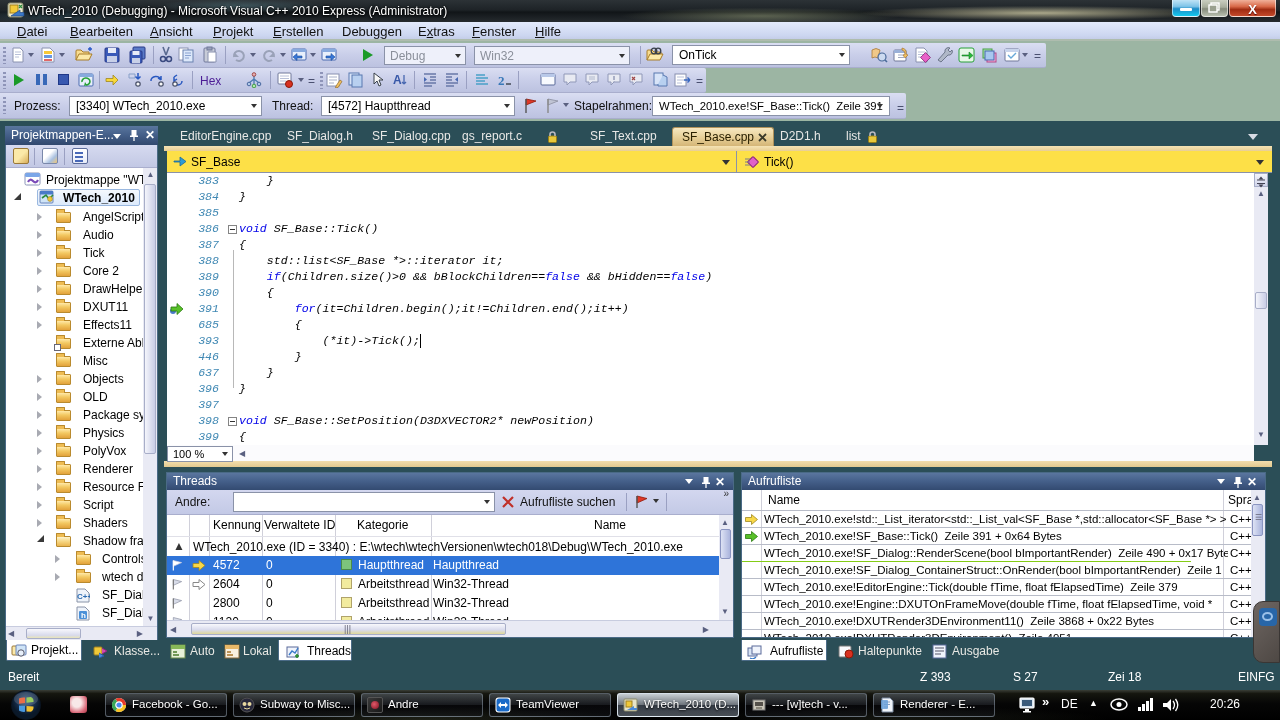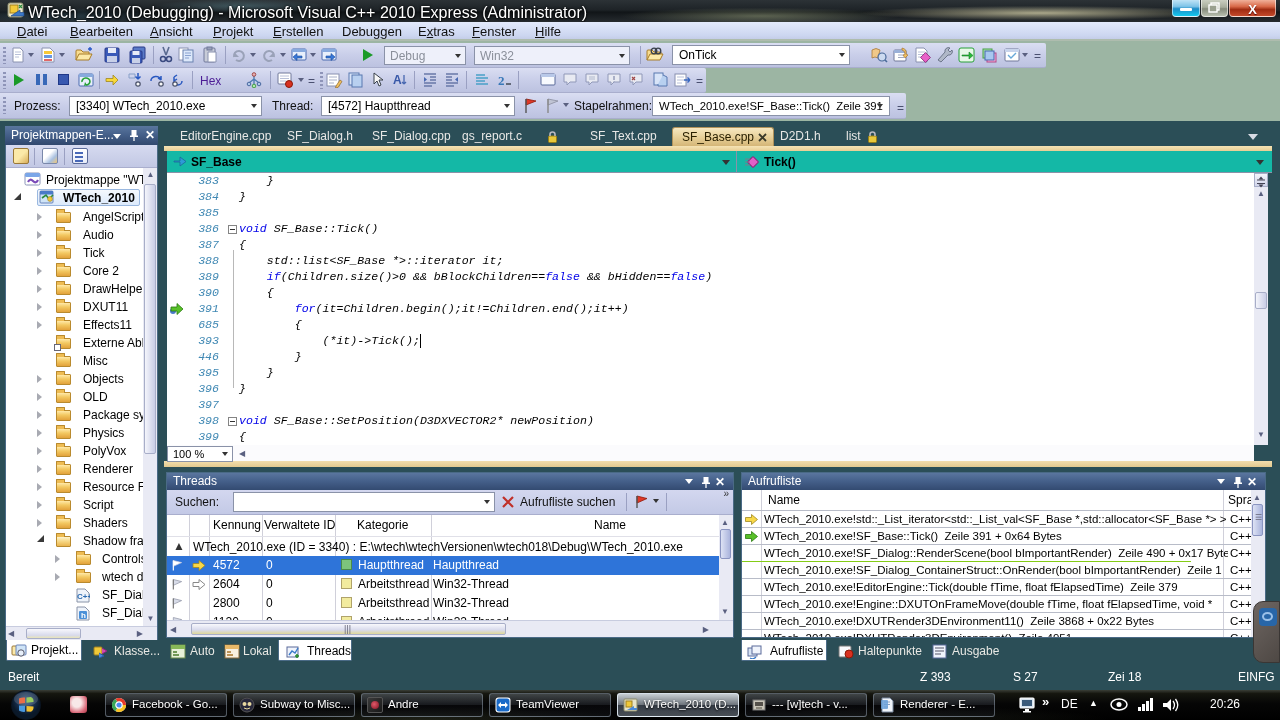--- a/index.html
+++ b/index.html
@@ -5,21 +5,21 @@
 html,body{width:1280px;height:720px;overflow:hidden;}
 body{font-family:"Liberation Sans",sans-serif;position:relative;background:#2b4e57;}
 .abs{position:absolute;}
 
 #titlebar{left:0;top:0;width:1280px;height:22px;background:
  radial-gradient(ellipse 250px 10px at 1040px 13px,rgba(230,224,182,.72),rgba(230,224,182,0) 72%),
  radial-gradient(ellipse 200px 12px at 760px 16px,rgba(190,200,150,.4),rgba(190,200,150,0) 70%),
  radial-gradient(ellipse 120px 10px at 240px 6px,rgba(90,130,140,.5),rgba(90,130,140,0) 70%),
  radial-gradient(ellipse 150px 12px at 60px 16px,rgba(60,100,120,.4),rgba(60,100,120,0) 70%),
  linear-gradient(180deg,#2c3236 0%,#1e2327 45%,#111518 55%,#262b2f 100%);}
-#titletext{left:28px;top:4px;font-size:16px;color:#fff;text-shadow:0 1px 2px #000,0 0 3px #000;white-space:nowrap;}
+#titletext{left:28px;top:4px;font-size:12px;color:#fff;text-shadow:0 1px 2px #000,0 0 3px #000;white-space:nowrap;}
 .winbtn{top:0;height:17px;border:1px solid rgba(255,255,255,.55);border-top:none;color:#fff;text-align:center;font-weight:bold;}
 #btnmin{left:1172px;width:28px;border-radius:0 0 4px 4px;background:linear-gradient(180deg,#bfe3f6 0%,#7fc4e8 40%,#1f8dc8 55%,#12c8ee 100%);}
 #btnres{left:1201px;width:27px;border-radius:0 0 4px 4px;background:linear-gradient(180deg,#c9cec0 0%,#a7ad9c 45%,#848a7a 55%,#b8beae 100%);}
 #btncls{left:1229px;width:47px;border-radius:0 0 4px 4px;background:linear-gradient(180deg,#f0b09a 0%,#d96a4a 40%,#a02c12 60%,#c4492a 100%);}
 #btnmin i{display:block;margin:8px auto 0;width:12px;height:3px;background:#fff;border-radius:1px;}
 #btncls span{font-size:13px;line-height:15px;text-shadow:0 1px 1px #500;}
 
 #appicon{left:7px;top:2px;width:19px;height:18px;}
 
 #menubar{left:0;top:22px;width:1280px;height:17px;background:linear-gradient(180deg,#e3eafc 0%,#ccd6f0 80%,#c4cdE8 100%);font-size:13px;color:#111;}
@@ -46,21 +46,21 @@
 .trow{position:absolute;white-space:nowrap;height:18px;line-height:18px;margin-left:6px;}
 .tarrow{position:absolute;width:0;height:0;border-top:4px solid transparent;border-bottom:4px solid transparent;border-left:5px solid #a8aab2;}
 .folder{position:absolute;width:15px;height:11px;background:linear-gradient(180deg,#ffe9a8 0%,#f3c861 45%,#e2a23b 100%);border:1px solid #b98a2e;border-radius:1px;}
 .folder:before{content:"";position:absolute;left:-1px;top:-4px;width:7px;height:3px;background:#eebc53;border:1px solid #b98a2e;border-bottom:none;border-radius:1px 1px 0 0;}
 
 #tanline{left:164px;top:146px;width:1108px;height:5px;background:linear-gradient(180deg,#f5e3b5,#e8ce94);}
 #tanleft{left:164px;top:151px;width:3px;height:316px;background:#2b4e57;}
 #tanbot{left:164px;top:461px;width:1108px;height:6px;background:linear-gradient(180deg,#f2ddad,#e3c98f);}
 .tab{position:absolute;top:129px;height:18px;font-size:12px;color:#e8e8e6;white-space:nowrap;}
 #activetab{left:672px;top:127px;width:102px;height:20px;background:linear-gradient(180deg,#f7e8c0 0%,#e5cd94 55%,#d2b273 100%);border-radius:3px 3px 0 0;border:1px solid #b0925a;border-bottom:none;color:#2a2000;font-size:12px;padding:2px 0 0 9px;}
-#navbar{left:167px;top:151px;width:1105px;height:22px;background:#14b8a6;border-bottom:1px solid #8a92a8;font-weight:bold;}
+#navbar{left:167px;top:151px;width:1105px;height:22px;background:#fde047;border-bottom:1px solid #8a92a8;}
 #editor{left:167px;top:173px;width:1087px;height:272px;background:#fff;overflow:hidden;font-style:italic;}
 .cl{position:absolute;left:0;width:100%;height:16px;font-family:"Liberation Mono",monospace;font-size:11.6px;line-height:16px;white-space:pre;}
 .ln{position:absolute;width:52px;text-align:right;color:#4189b4;font-family:"Liberation Mono",monospace;font-size:11.6px;line-height:16px;}
 .kw{color:#0000e8;}
 #ebottom{left:167px;top:445px;width:1087px;height:16px;background:#fbfbfd;}
 #escroll{left:1254px;top:173px;width:14px;height:272px;background:#e9eaf4;}
 
 .ptitle{height:18px;background:linear-gradient(180deg,#5a769e 0%,#45608a 45%,#31486e 100%);color:#fff;font-size:12px;padding:1px 0 0 6px;}
 #threads{left:166px;top:472px;width:568px;height:166px;background:#fff;border:1px solid #4a6a86;}
 #callstack{left:741px;top:472px;width:525px;height:166px;background:#fff;border:1px solid #4a6a86;}
@@ -552,21 +552,21 @@
  <div class="ln" style="top:112px">390</div>
  <div class="cl" style="left:72px;top:112px">    {</div>
  <div class="ln" style="top:128px">391</div>
  <div class="cl" style="left:72px;top:128px">        <span class="kw">for</span>(it=Children.begin();it!=Children.end();it++)</div>
  <div class="ln" style="top:144px">685</div>
  <div class="cl" style="left:72px;top:144px">        {</div>
  <div class="ln" style="top:160px">393</div>
  <div class="cl" style="left:72px;top:160px">            (*it)-&gt;Tick();</div>
  <div class="ln" style="top:176px">446</div>
  <div class="cl" style="left:72px;top:176px">        }</div>
- <div class="ln" style="top:192px">395</div>
+ <div class="ln" style="top:192px">637</div>
  <div class="cl" style="left:72px;top:192px">    }</div>
  <div class="ln" style="top:208px">396</div>
  <div class="cl" style="left:72px;top:208px">}</div>
  <div class="ln" style="top:224px">397</div>
  <div class="cl" style="left:72px;top:224px"></div>
  <div class="ln" style="top:240px">398</div>
  <div class="cl" style="left:72px;top:240px"><span class="kw">void</span> SF_Base::SetPosition(D3DXVECTOR2* newPosition)</div>
  <div class="ln" style="top:256px">399</div>
  <div class="cl" style="left:72px;top:256px">{</div>
  <div style="position:absolute;left:61px;top:52px;width:9px;height:9px;border:1px solid #848484;background:#fff">
@@ -600,21 +600,21 @@
  <div class="ptitle" style="position:absolute;left:0;top:0;width:100%">Threads
    <span style="position:absolute;right:40px;top:6px;width:0;height:0;border-left:4px solid transparent;border-right:4px solid transparent;border-top:5px solid #fff"></span>
    <svg style="position:absolute;right:22px;top:3px" width="10" height="13" viewBox="0 0 10 13">
         <rect x="2.5" y="1" width="5" height="6" fill="#fff"></rect>
         <rect x="1" y="6.5" width="8" height="1.5" fill="#fff"></rect>
         <line x1="5" y1="8" x2="5" y2="12" stroke="#fff" stroke-width="1.3"></line>
       </svg>
    <span style="position:absolute;right:8px;top:2px;font-weight:bold">✕</span>
  </div>
  <div style="position:absolute;left:0;top:17px;width:100%;height:25px;background:linear-gradient(180deg,#d3d7ef,#c3c9e6);border-bottom:1px solid #a9aecd">
-  <span class="lbl" style="left:8px;top:5px">Suchen:</span>
+  <span class="lbl" style="left:8px;top:5px">Andre:</span>
   <div class="combo" style="left:66px;top:2px;width:262px;height:20px">
         <span class="cdd"></span>
       </div>
   <svg style="position:absolute;left:334px;top:5px" width="14" height="14" viewBox="0 0 14 14">
         <path d="M2 2 L12 12 M12 2 L2 12" stroke="#c03028" stroke-width="2.2"></path>
       </svg>
   <span class="lbl" style="left:353px;top:5px">Aufrufliste suchen</span>
   <div style="position:absolute;left:459px;top:3px;width:1px;height:18px;background:#9aa0c2"></div>
   <svg style="position:absolute;left:466px;top:4px" width="18" height="16" viewBox="0 0 18 16">
         <path d="M4 2 L14 4.5 L4 9 Z" fill="#e03828" stroke="#901808" stroke-width="0.8"></path>

